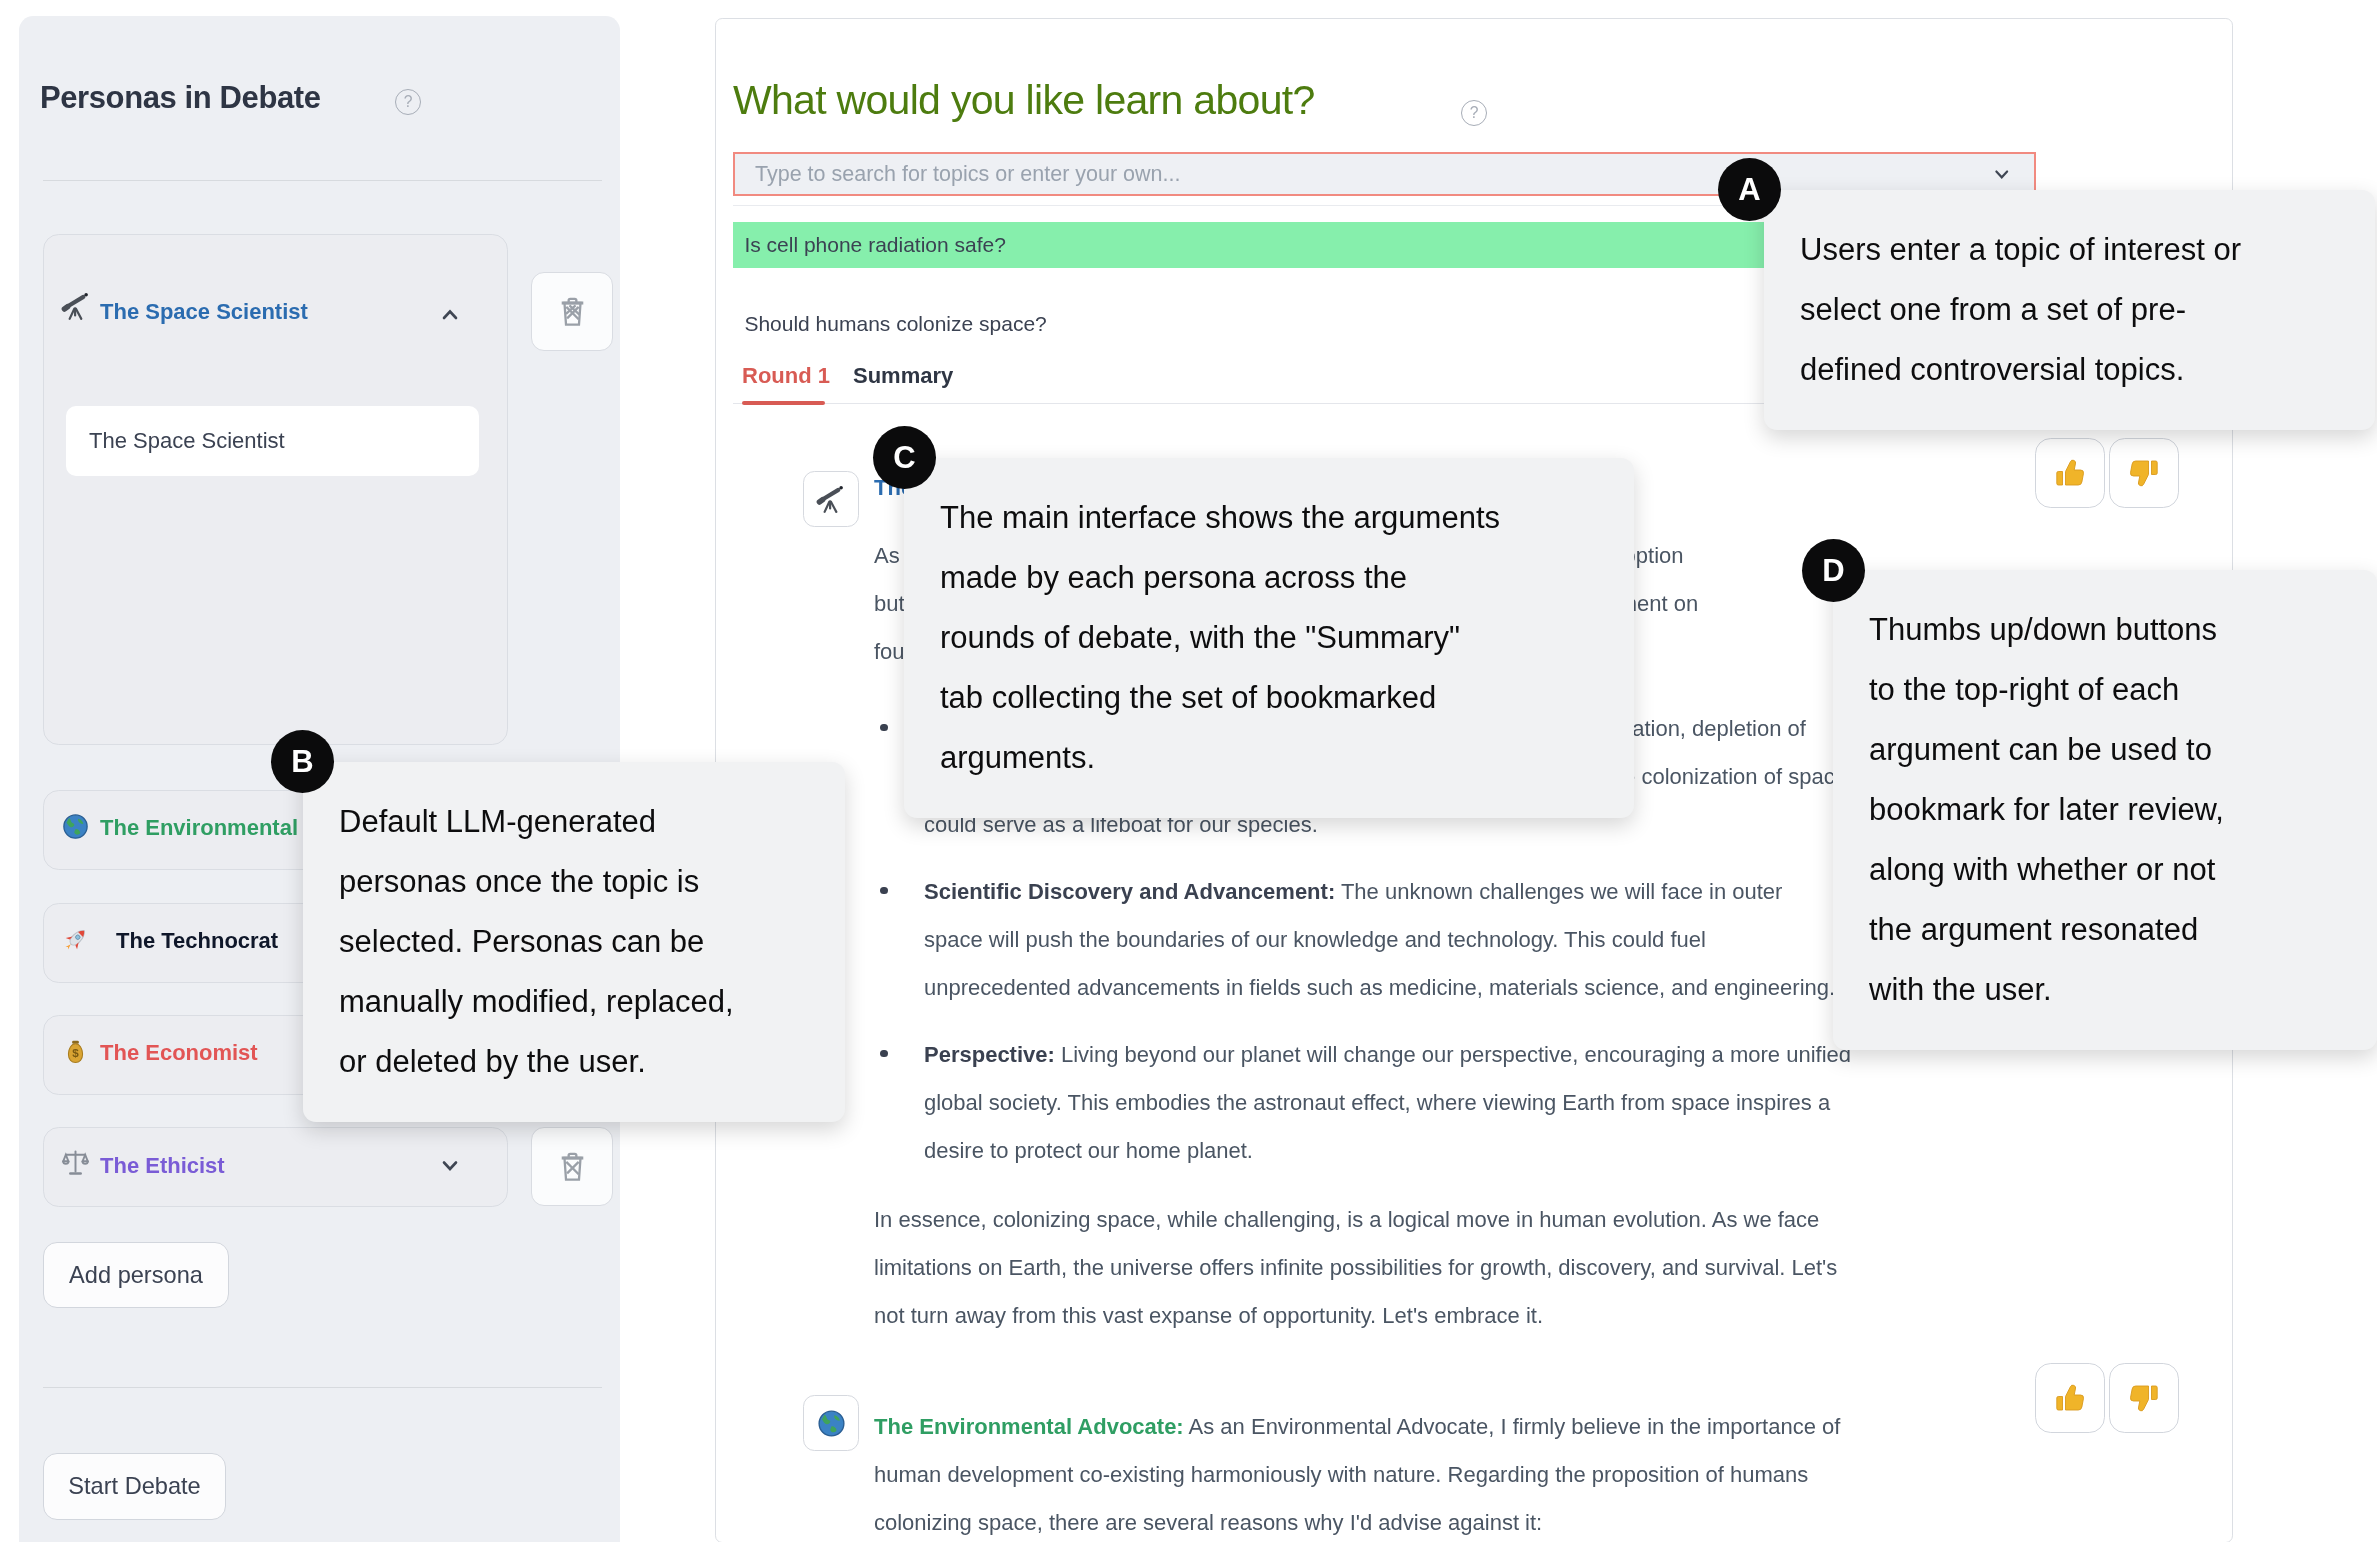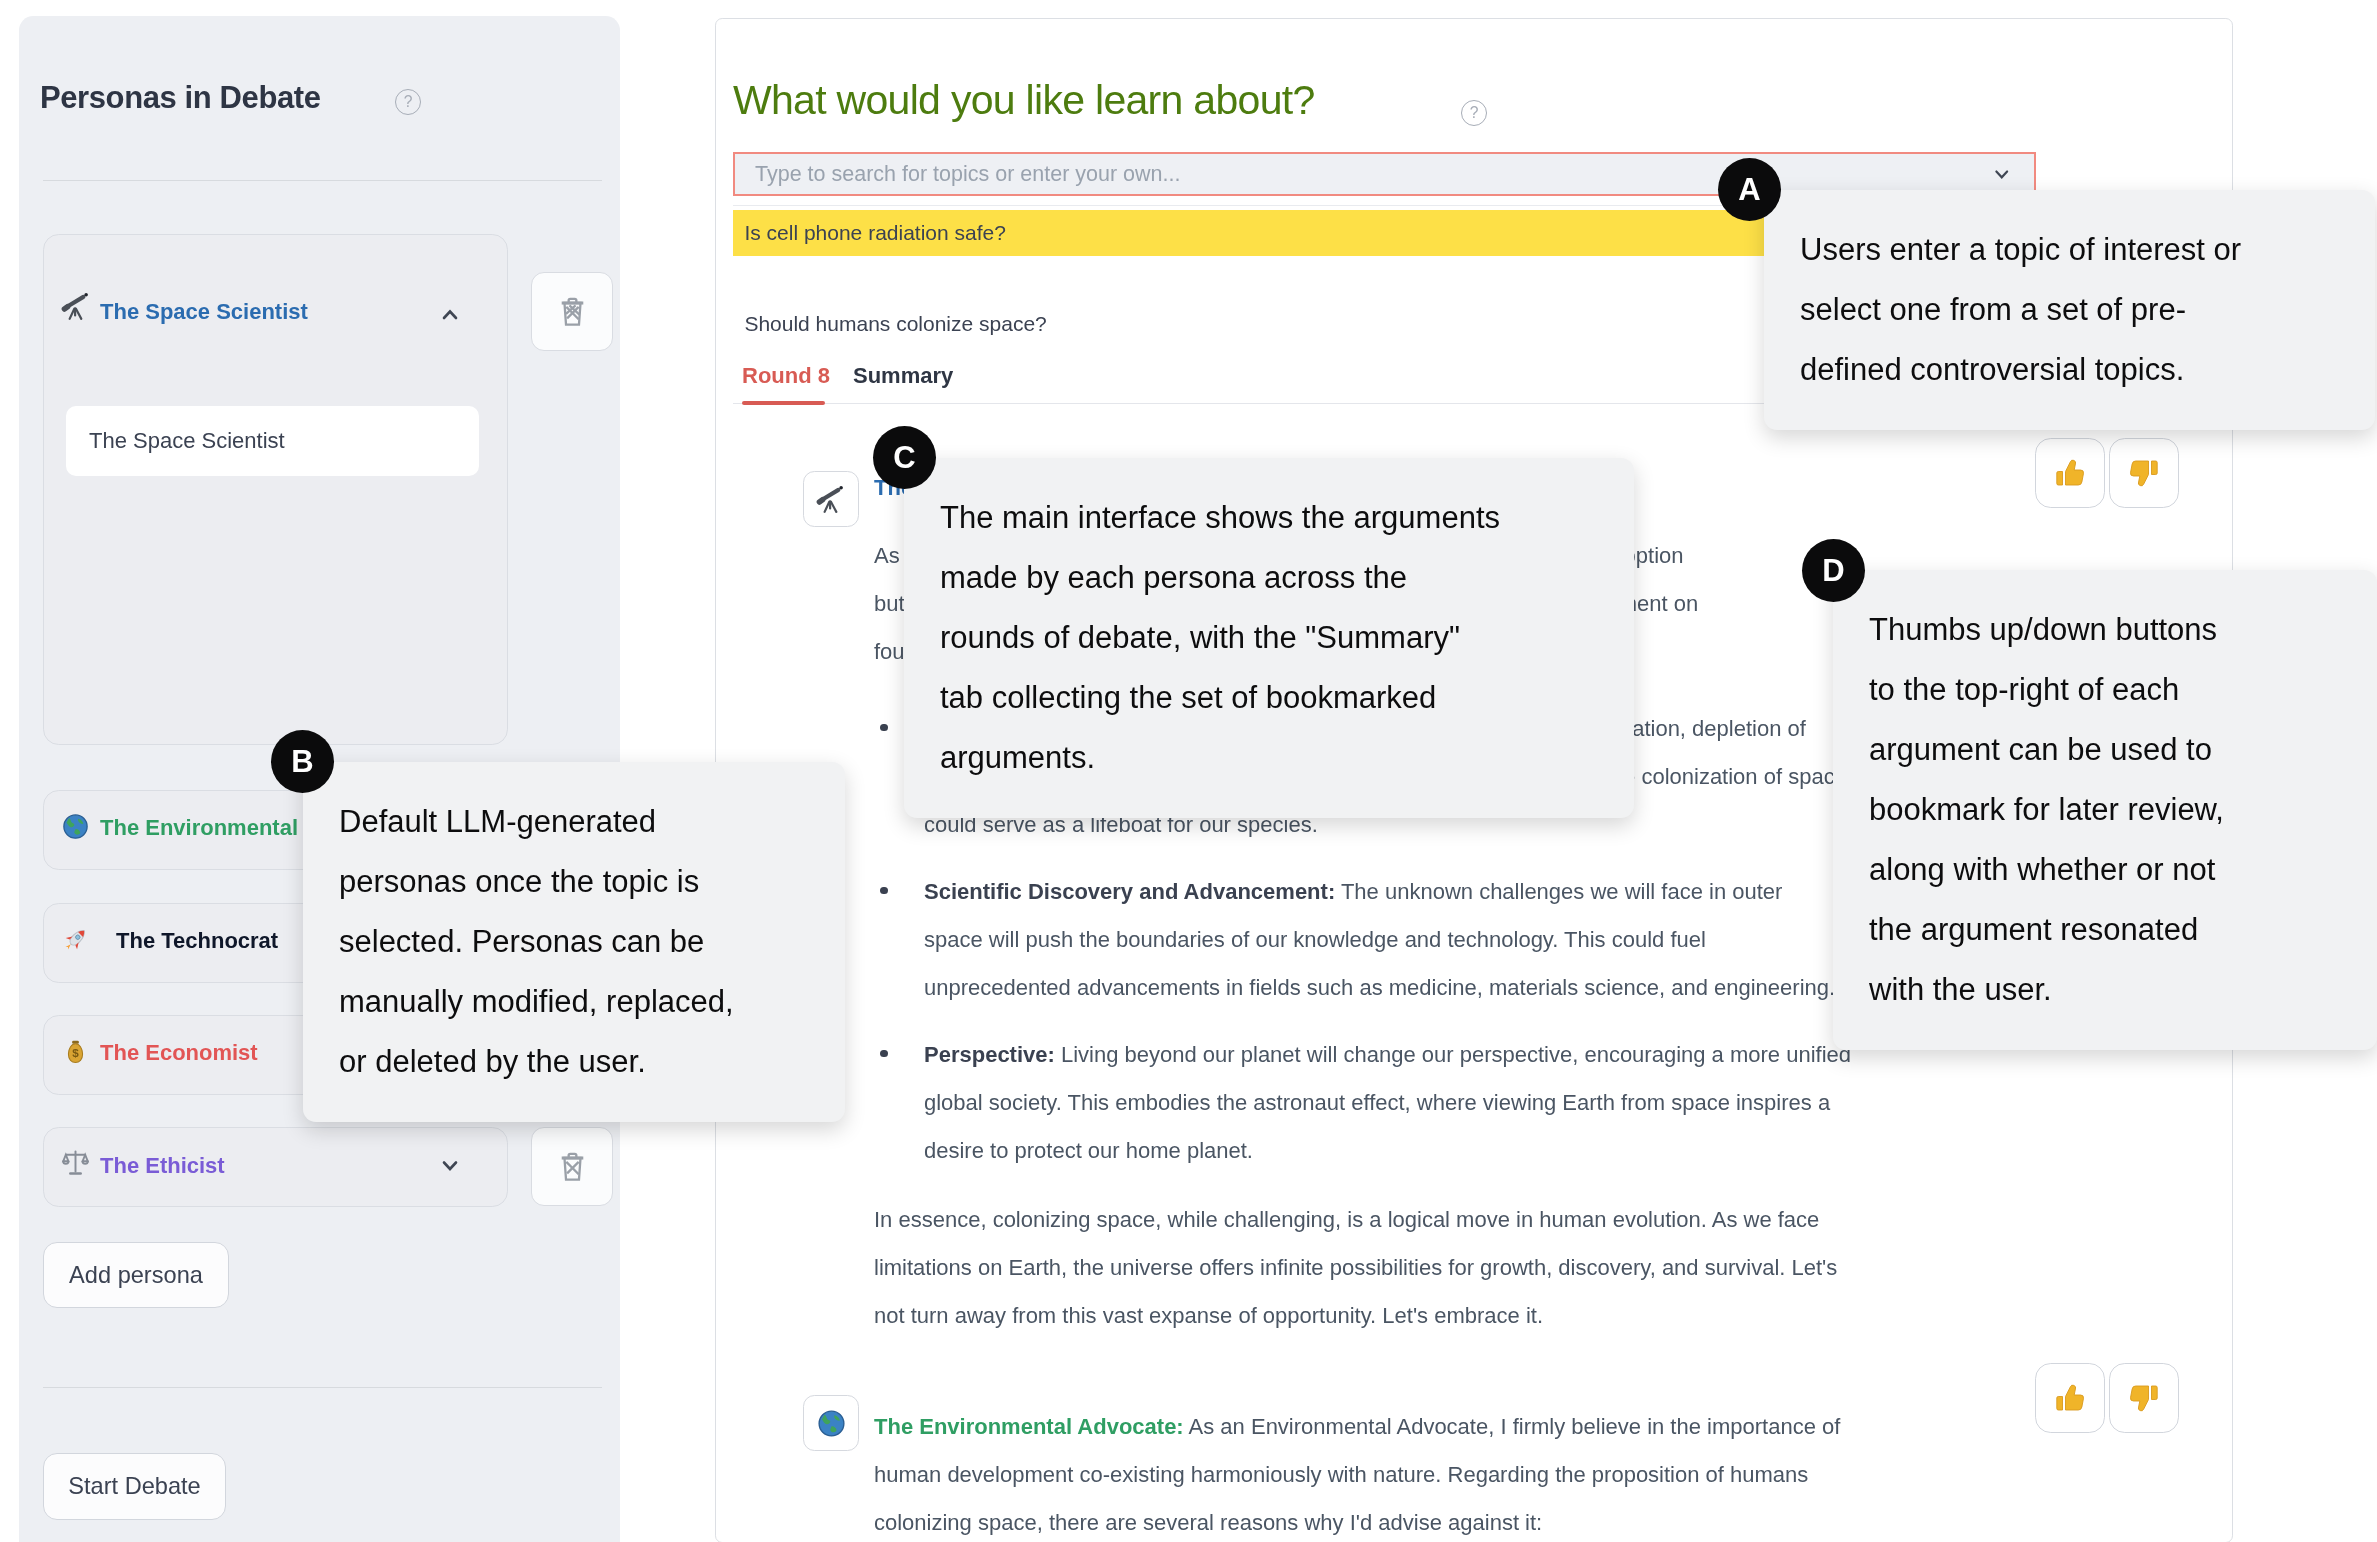--- a/index.html
+++ b/index.html
@@ -185,24 +185,24 @@
   <div class="abs searchbox">
     <input type="text" placeholder="Type to search for topics or enter your own..." style="">
     <span style="padding-right:21.5px;">
       <svg width="21.5" height="21.5" viewBox="0 0 24 24">
           <polyline points="6,9.5 12,16 18,9.5" fill="none" stroke="#3f4653" stroke-width="2.4" stroke-linecap="round"></polyline>
         </svg>
     </span>
   </div>
   <div class="abs divider" style="left:733px;top:205px;width:1484px;background:#e9ebef;"></div>
 
-  <div class="abs topicrow" style="top:210px;background:#fde047;">Is cell phone radiation safe?</div>
+  <div class="abs topicrow" style="top:222px;background:#86efac;">Is cell phone radiation safe?</div>
   <div class="abs topicrow" style="top:301px;">Should humans colonize space?</div>
 
-  <div class="abs tab" style="left: 742px; top: 363px; color: rgb(216, 91, 84);">Round 8</div>
+  <div class="abs tab" style="left: 742px; top: 363px; color: rgb(216, 91, 84);">Round 1</div>
   <div class="abs tab" style="left: 853px; top: 363px; color: rgb(47, 54, 68);">Summary</div>
   <div class="abs" style="left:733px;top:403px;width:1423px;height:1.4px;background:#e4e6eb;"></div>
   <div class="abs" style="left:742px;top:401px;width:83px;height:3.6px;background:#d85b54;border-radius:2.1px;"></div>
 
   <div class="abs avatar" style="top:471px;">
     <svg width="33" height="33" viewBox="0 0 24 24">
       <g stroke="#4a4f57" stroke-linecap="round" fill="none">
         <line x1="4.5" y1="12.5" x2="17" y2="5" stroke-width="3"></line>
         <line x1="3.2" y1="13.8" x2="5.5" y2="12.2" stroke-width="4"></line>
         <line x1="10.5" y1="13.5" x2="7" y2="21" stroke-width="1.6"></line>

